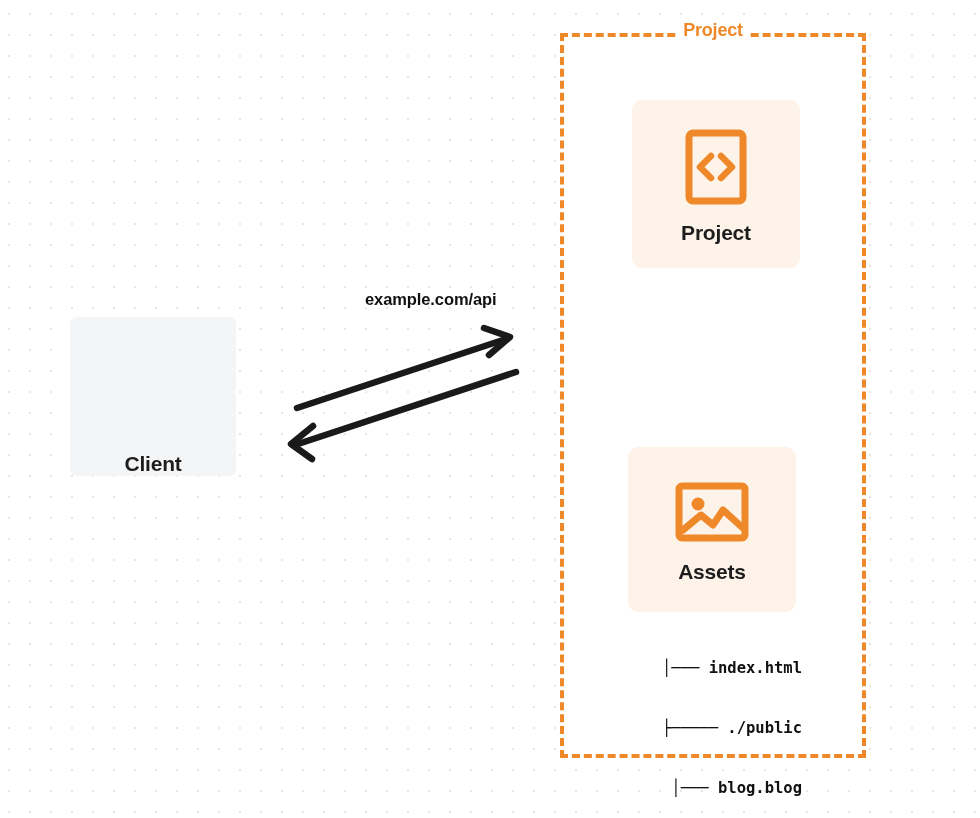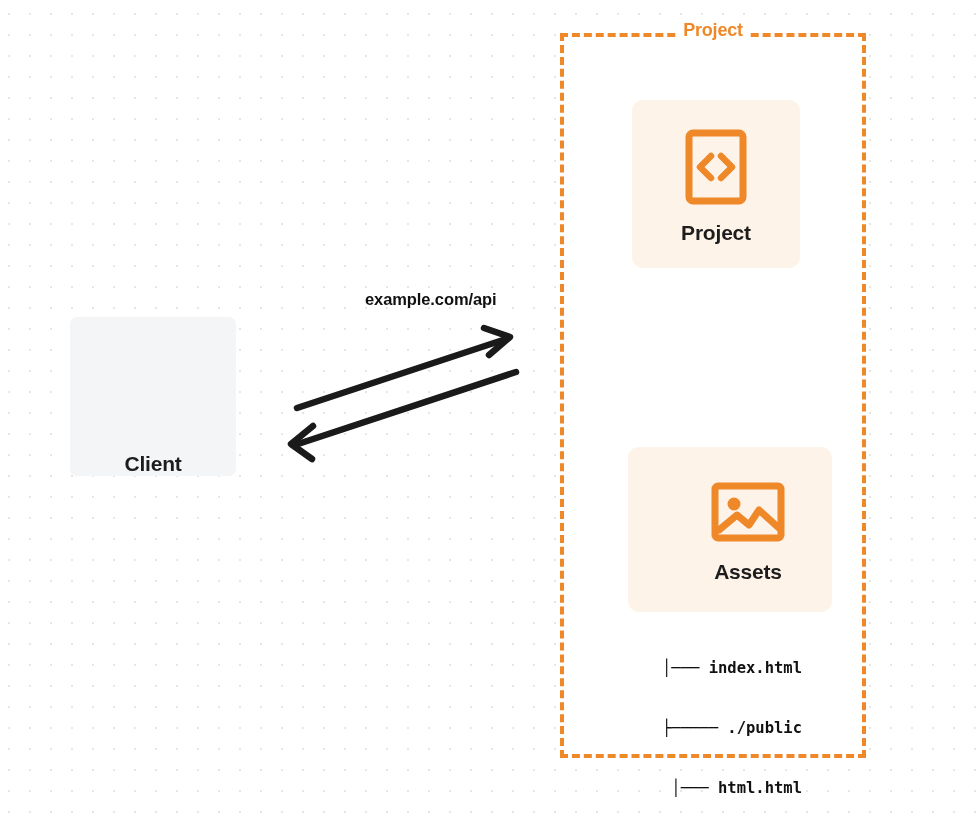--- a/index.html
+++ b/index.html
@@ -106,21 +106,20 @@
     left: 632px;
     top: 100px;
     width: 168px;
     height: 168px;
   }
   #assets-card {
     left: 628px;
     top: 447px;
     width: 168px;
     height: 165px;
-    padding-left: 36px;
   }
   .service-card .card-icon {
     display: block;
     line-height: 0;
   }
   #worker-card .card-icon { margin-top: 6px; }
   #assets-card .card-icon { margin-top: 4px; }
   .service-card .card-label {
     margin-top: 16px;
     font-size: 21px;
@@ -191,17 +190,17 @@
         <circle cx="23" cy="24" r="6.5" fill="#ef8829"></circle>
         <polyline points="8,50 26,35 38,45 48,30 69,49" fill="none" stroke="#ef8829" stroke-width="7" stroke-linecap="round" stroke-linejoin="round"></polyline>
       </svg>
     </span>
     <span class="card-label">Assets</span>
   </div>
 
   <div id="file-tree">
     <span class="tree-row">│─── index.html</span>
     <span class="tree-row">├───── ./public</span>
-    <span class="tree-row">│─── html.html</span>
+    <span class="tree-row">│─── blog.blog</span>
     
   </div>
 
 </div>
 
 </body></html>

